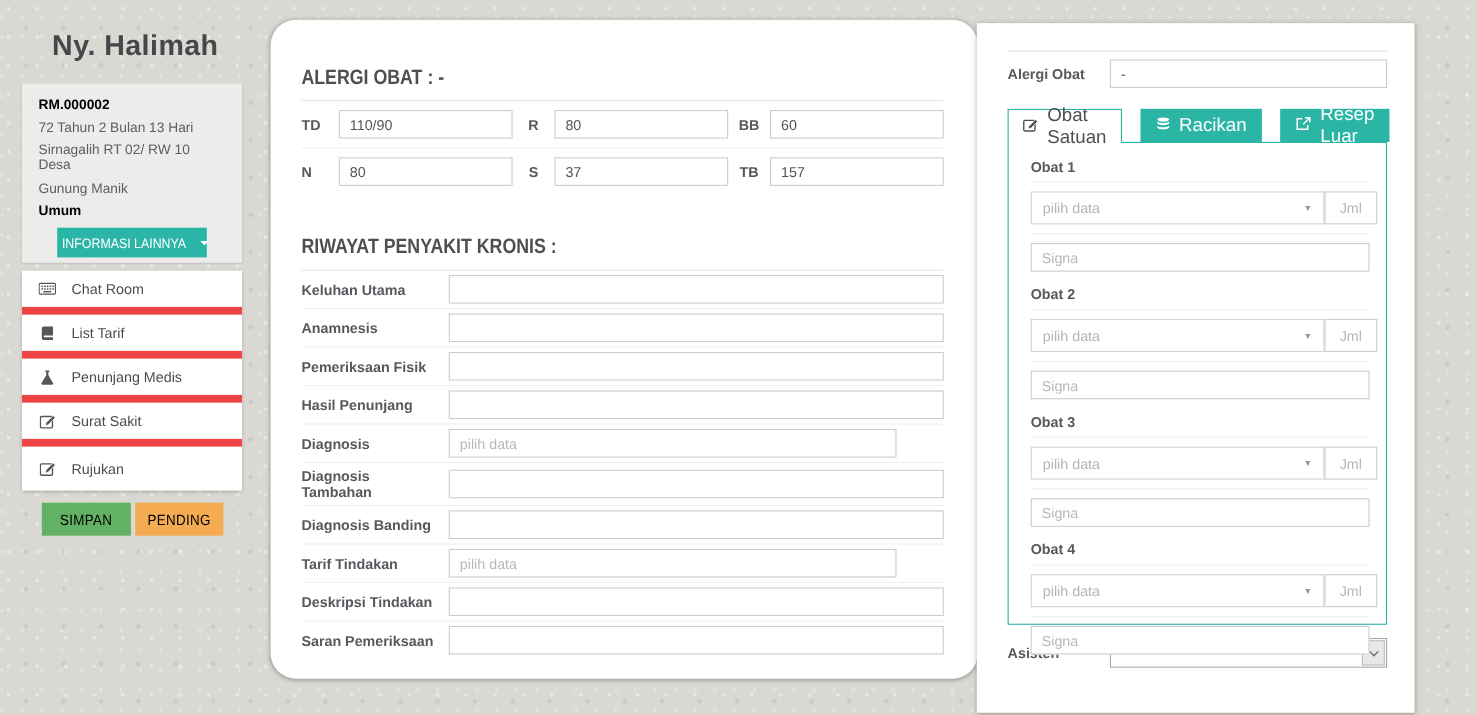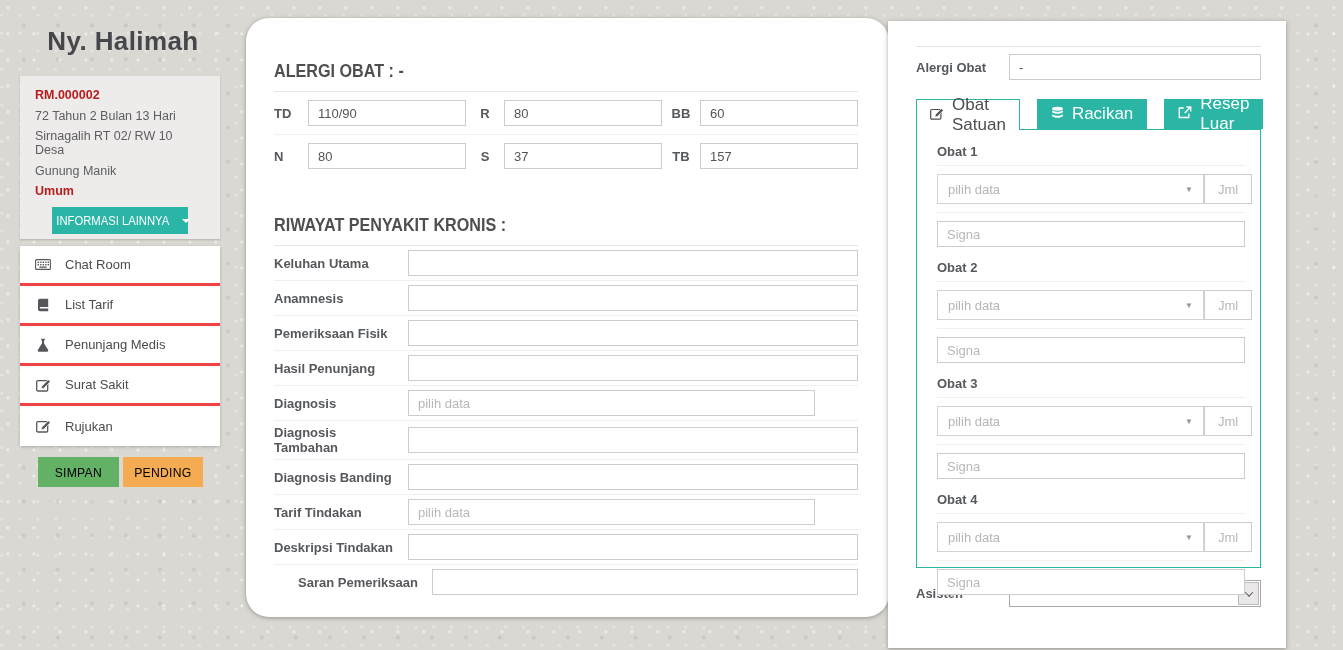--- a/index.html
+++ b/index.html
@@ -20,35 +20,35 @@
 
   
   .sidebar { position:absolute; left:0; top:0; width:246px; height:650px; }
   .pname { padding-top:26px; text-align:center; font-size:26px; font-weight:bold; color:#47464b; letter-spacing:.4px; }
   .info-card {
     position:absolute; left:20px; top:76px; width:200px; height:163px;
     background:#edecea; box-shadow:0 1px 2px rgba(0,0,0,.18);
     padding:12px 15px; font-size:12.5px; color:#5e5e62;
   }
   .info-card .line { margin-bottom:6.5px; line-height:14px; }
-  .info-card .b { font-weight:bold; color:#b91c1c; }
+  .info-card .b { font-weight:bold; color:#000000; }
   .btn-info {
     display:flex; align-items:center; justify-content:center; gap:6px;
     margin:9px auto 0; width:136px; height:27px;
     background:#2ab5a7; border:none; color:#fff; font-size:12.5px; cursor:pointer;
     font-family:"Liberation Sans", sans-serif;
   }
   .caret-down { width:0; height:0; border-left:4px solid transparent; border-right:4px solid transparent; border-top:4px solid #fff; }
   .menu {
     position:absolute; left:20px; top:246px; width:200px; background:#fff;
     box-shadow:0 1px 3px rgba(0,0,0,.22);
   }
   .menu-item {
     display:flex; align-items:center; gap:14px; height:40px; padding-left:15px;
-    font-size:13px; color:#4c4c50; border-bottom:3px solid #ef4444; cursor:pointer;
+    font-size:13px; color:#4c4c50; border-bottom:7px solid #ef4444; cursor:pointer;
   }
   .menu-item:last-child { border-bottom:none; }
   .mi { width:16px; height:14px; display:flex; align-items:center; justify-content:center; flex:0 0 16px; }
   .action-row { position:absolute; left:38px; top:457px; display:flex; gap:4px; }
   .btn-save, .btn-pending {
     height:30px; border:none; color:#000000; font-size:13.5px; cursor:pointer; letter-spacing:.3px;
     font-family:"Liberation Sans", sans-serif;
   }
   .btn-save { width:81px; background:#63b164; }
   .btn-pending { width:80px; background:#f5ab51; }
@@ -70,21 +70,21 @@
   .vrow label { font-size:13px; font-weight:bold; color:#55585c; }
   .vrow label.c { text-align:center; }
   input[type=text] {
     height:26px; border:1px solid #ccc; padding:0 9px; font-size:13px; color:#555; width:100%;
     font-family:"Liberation Sans", sans-serif; outline:none; background:#fff;
   }
   input::placeholder { color:#b8b8b8; opacity:1; }
 
   .frm { margin-top:0; }
   .frow { display:grid; grid-template-columns:134px 1fr; align-items:center; padding:4px 0; border-bottom:1px solid #f0f0ef; }
-  .frow:last-child { border-bottom:none;margin-left:24px; }
+  .frow:last-child { border-bottom:none; }
   .frow label { font-size:13px; font-weight:bold; color:#55585c; line-height:15px; padding-right:8px; }
   .frow.sel input { width:90.5%; }
 
   
   .top-divider { margin-top:25px; border-top:1px solid #e3e3e2; }
   .alergi-row { display:grid; grid-template-columns:93px 1fr; align-items:center; margin-top:7px; }
   .alergi-row label, .asisten-row label { font-size:13px; font-weight:bold; color:#55585c; }
 
   .tabs { display:flex; margin-top:19px; position:relative; z-index:2; }
   .tab { height:31px; display:flex; align-items:center; gap:8px; padding:0 13px; font-size:17px; cursor:pointer; }

